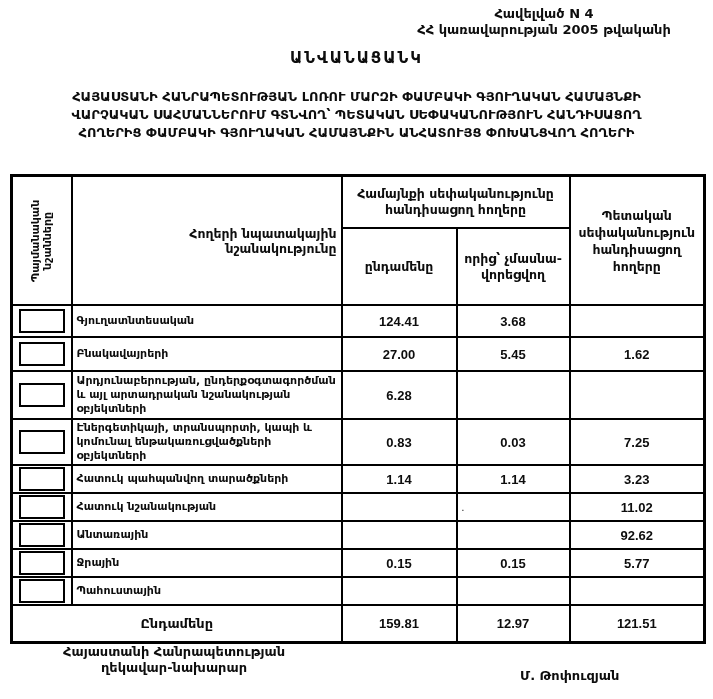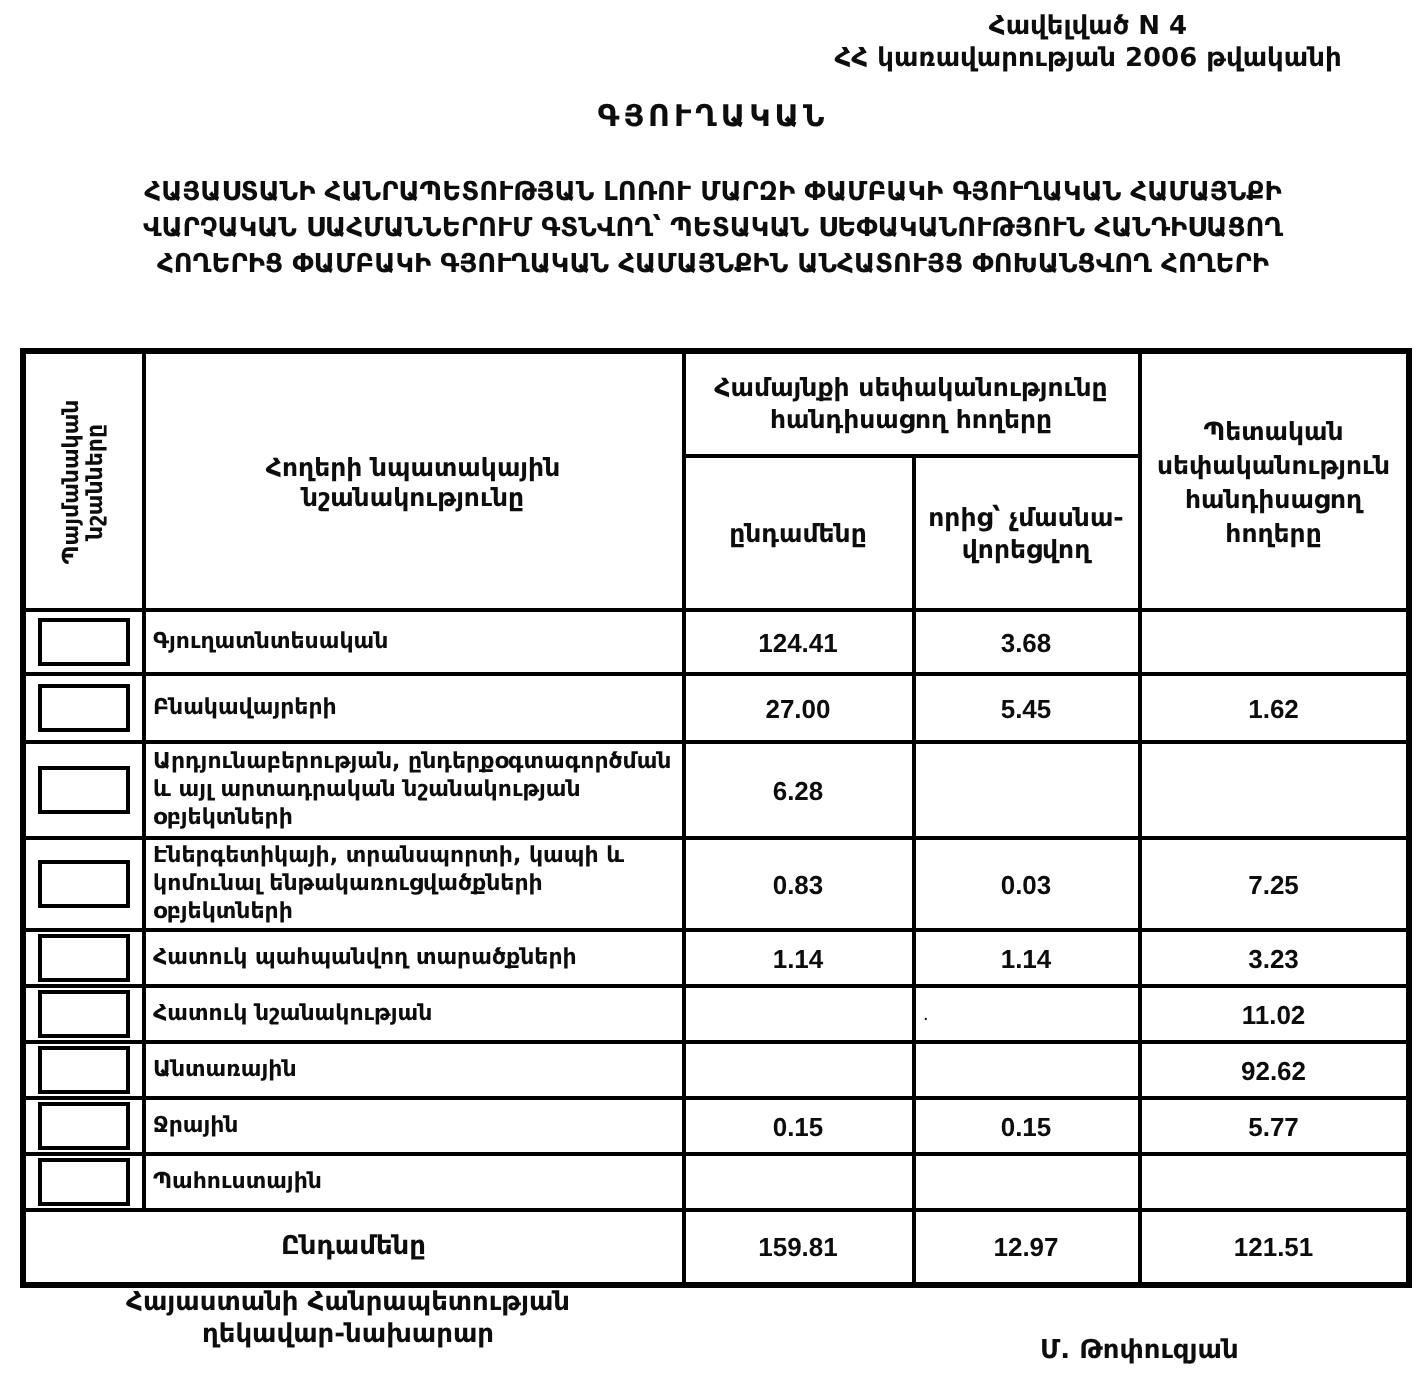--- a/index.html
+++ b/index.html
@@ -24,21 +24,21 @@
     position:absolute;left:10px;top:174px;width:693px;
     border-collapse:collapse;table-layout:fixed;
     border:3px solid #000;
   }
   table.main th, table.main td{
     border:2px solid #000;padding:1px 4px;overflow:hidden;
   }
   th{font-weight:bold;}
   .h-group{height:48px;font-size:12.5px;text-align:center;line-height:16px;}
   .h-sub{height:73px;font-size:12.5px;text-align:center;line-height:16px;}
-  .h-purpose{font-size:12.5px;text-align:center;}
+  .h-purpose{font-size:12.5px;text-align:right;}
   .h-state{font-size:12.5px;text-align:center;line-height:17px;padding:0 6px;}
   .h-sym{padding:0;}
   .rot-wrap{display:flex;align-items:center;justify-content:center;width:100%;height:100%;}
   .rot{
     transform:rotate(-90deg);width:106px;flex:0 0 auto;
     font-size:11px;line-height:12px;text-align:center;
   }
   .c-name{font-size:11px;line-height:14px;text-align:left;padding-left:8px;}
   .c-num{font-size:13px;text-align:center;font-family:Liberation Sans, sans-serif;}
   .dot-left{text-align:left;padding-left:3px;font-size:10px;font-weight:normal;}
@@ -54,24 +54,24 @@
   }
   .signature{
     position:absolute;left:520px;top:668px;font-size:13px;
   }
 </style>
 </head>
 <body>
 
 <div class="header-note">
   <div>Հավելված N 4</div>
-  <div>ՀՀ կառավարության 2006 թվականի</div>
+  <div>ՀՀ կառավարության 2005 թվականի</div>
 </div>
 
-<div class="doc-title">ԳՅՈՒՂԱԿԱՆ</div>
+<div class="doc-title">ԱՆՎԱՆԱՑԱՆԿ</div>
 
 <div class="doc-subtitle">
   <div>ՀԱՅԱՍՏԱՆԻ ՀԱՆՐԱՊԵՏՈՒԹՅԱՆ ԼՈՌՈՒ ՄԱՐԶԻ ՓԱՄԲԱԿԻ ԳՅՈՒՂԱԿԱՆ ՀԱՄԱՅՆՔԻ</div>
   <div>ՎԱՐՉԱԿԱՆ ՍԱՀՄԱՆՆԵՐՈՒՄ ԳՏՆՎՈՂ՝ ՊԵՏԱԿԱՆ ՍԵՓԱԿԱՆՈՒԹՅՈՒՆ ՀԱՆԴԻՍԱՑՈՂ</div>
   <div>ՀՈՂԵՐԻՑ ՓԱՄԲԱԿԻ ԳՅՈՒՂԱԿԱՆ ՀԱՄԱՅՆՔԻՆ ԱՆՀԱՏՈՒՅՑ ՓՈԽԱՆՑՎՈՂ ՀՈՂԵՐԻ</div>
 </div>
 
 <table class="main">
   <colgroup>
     <col style="width:60px">

